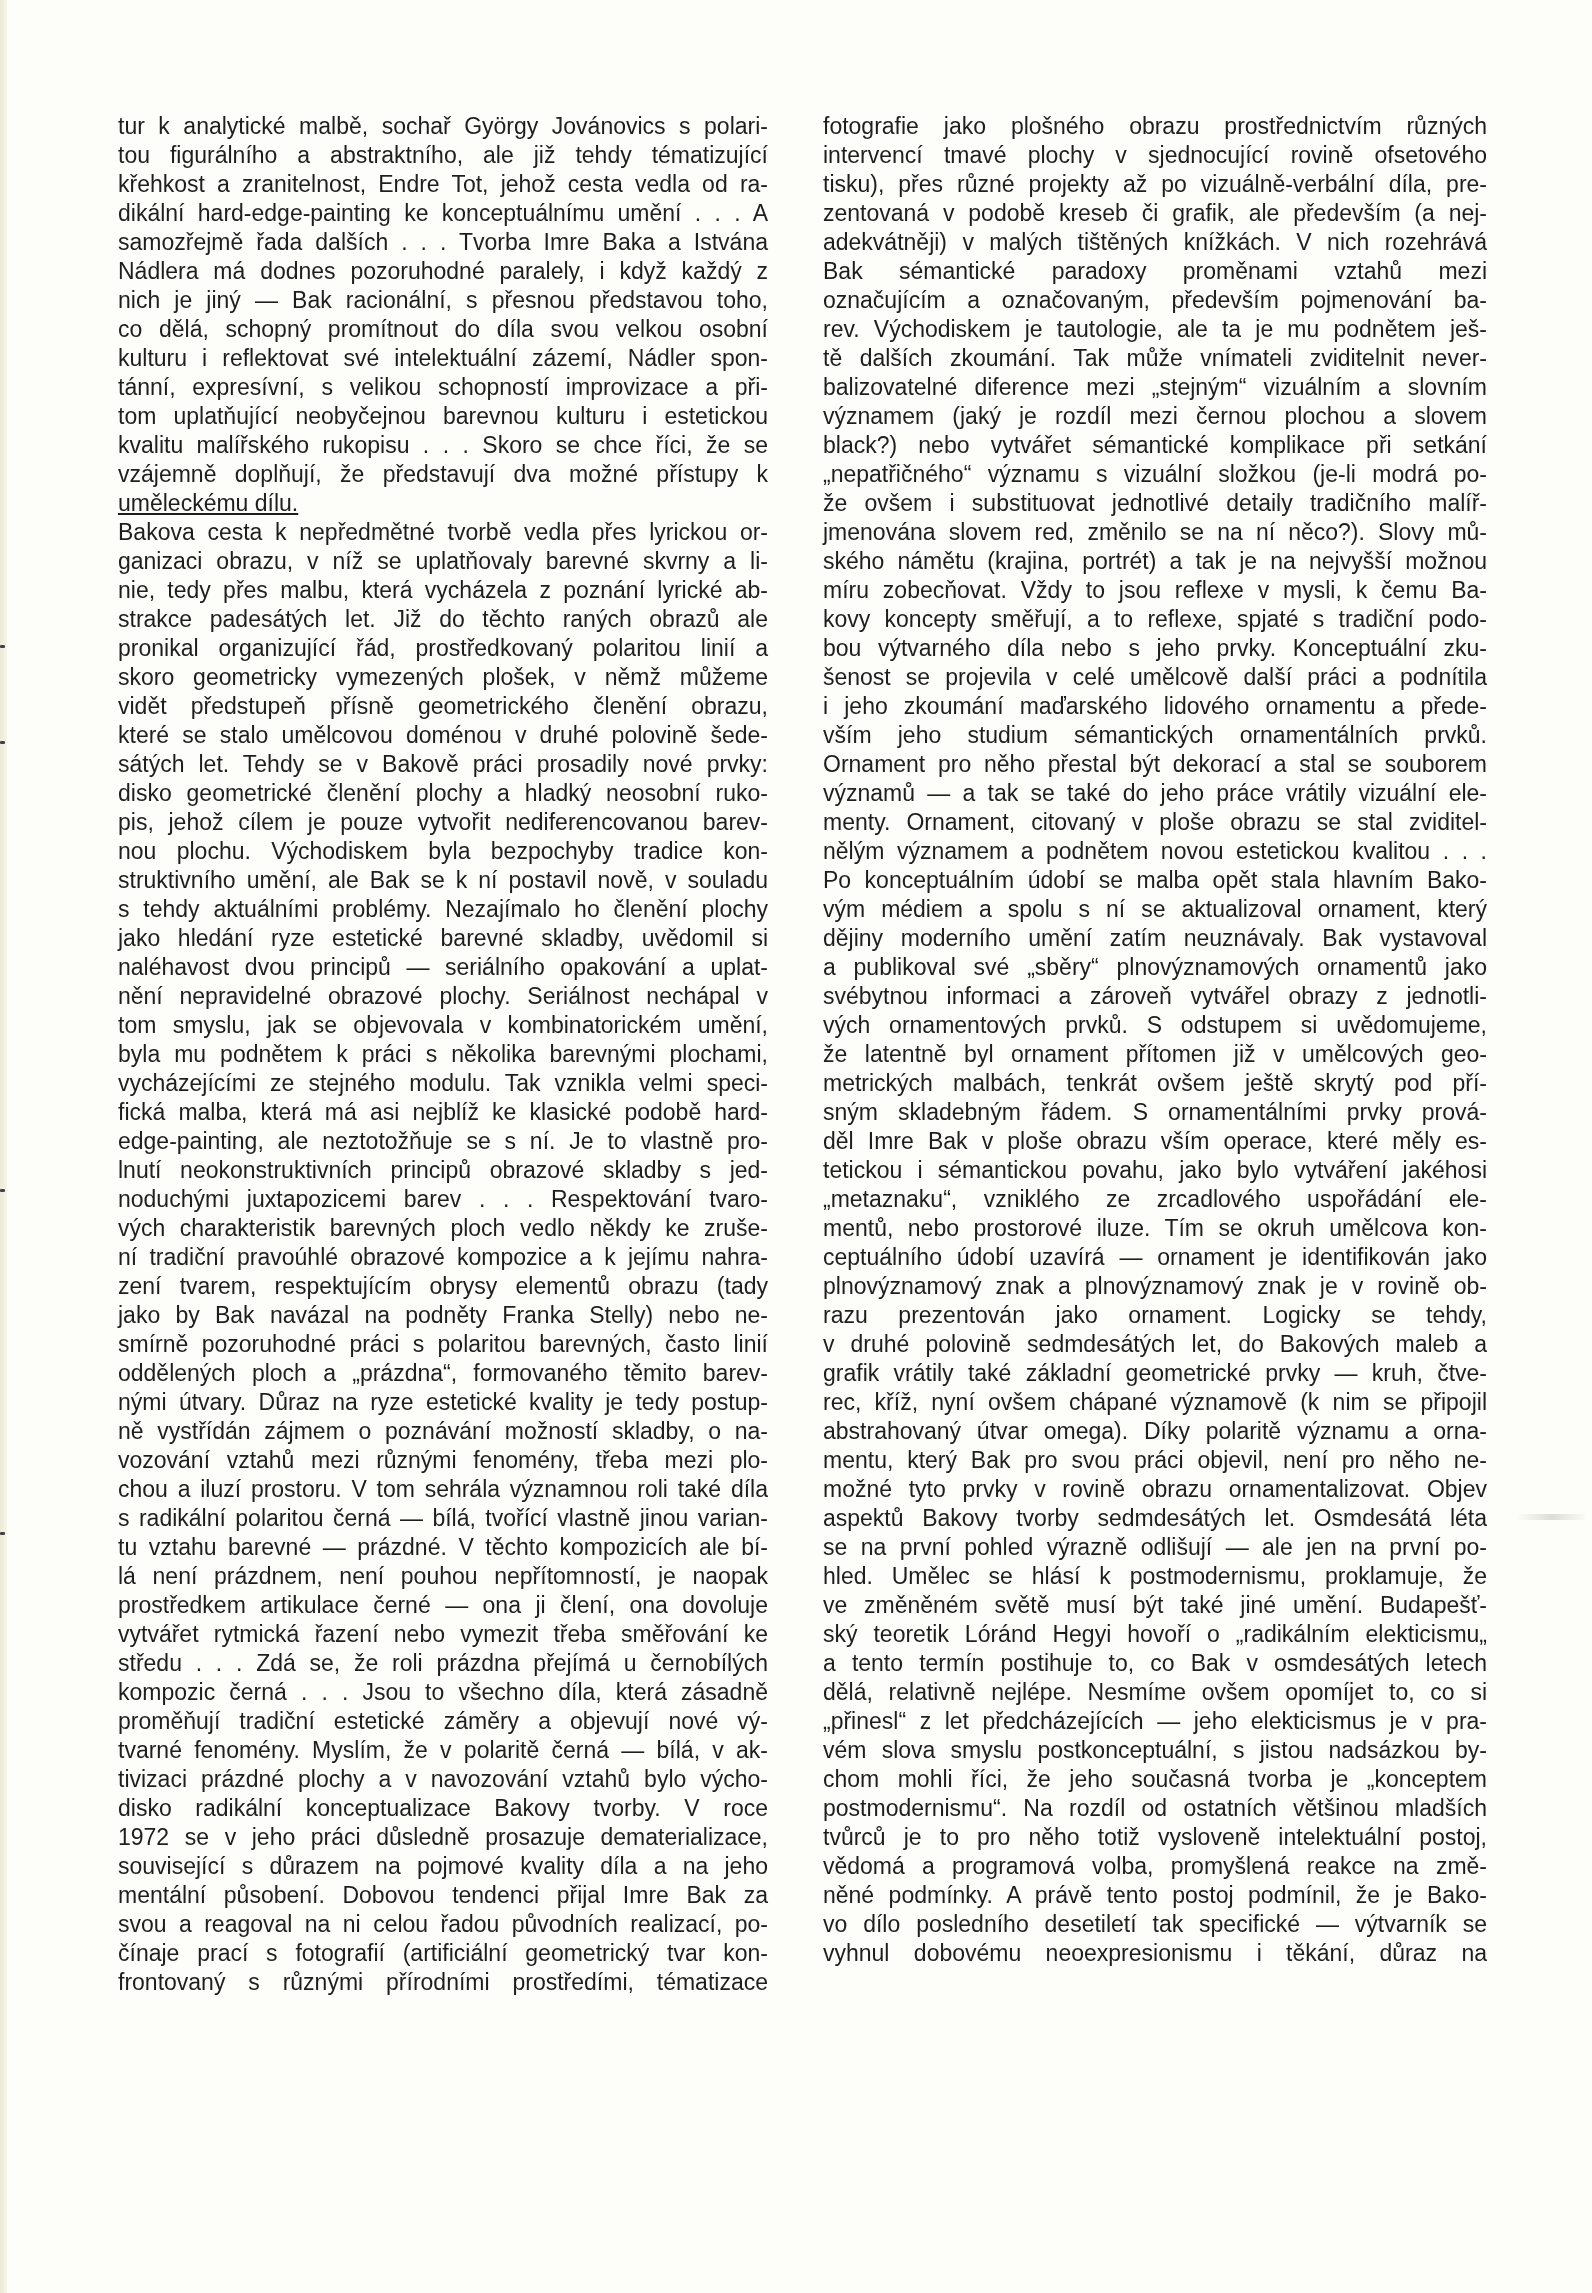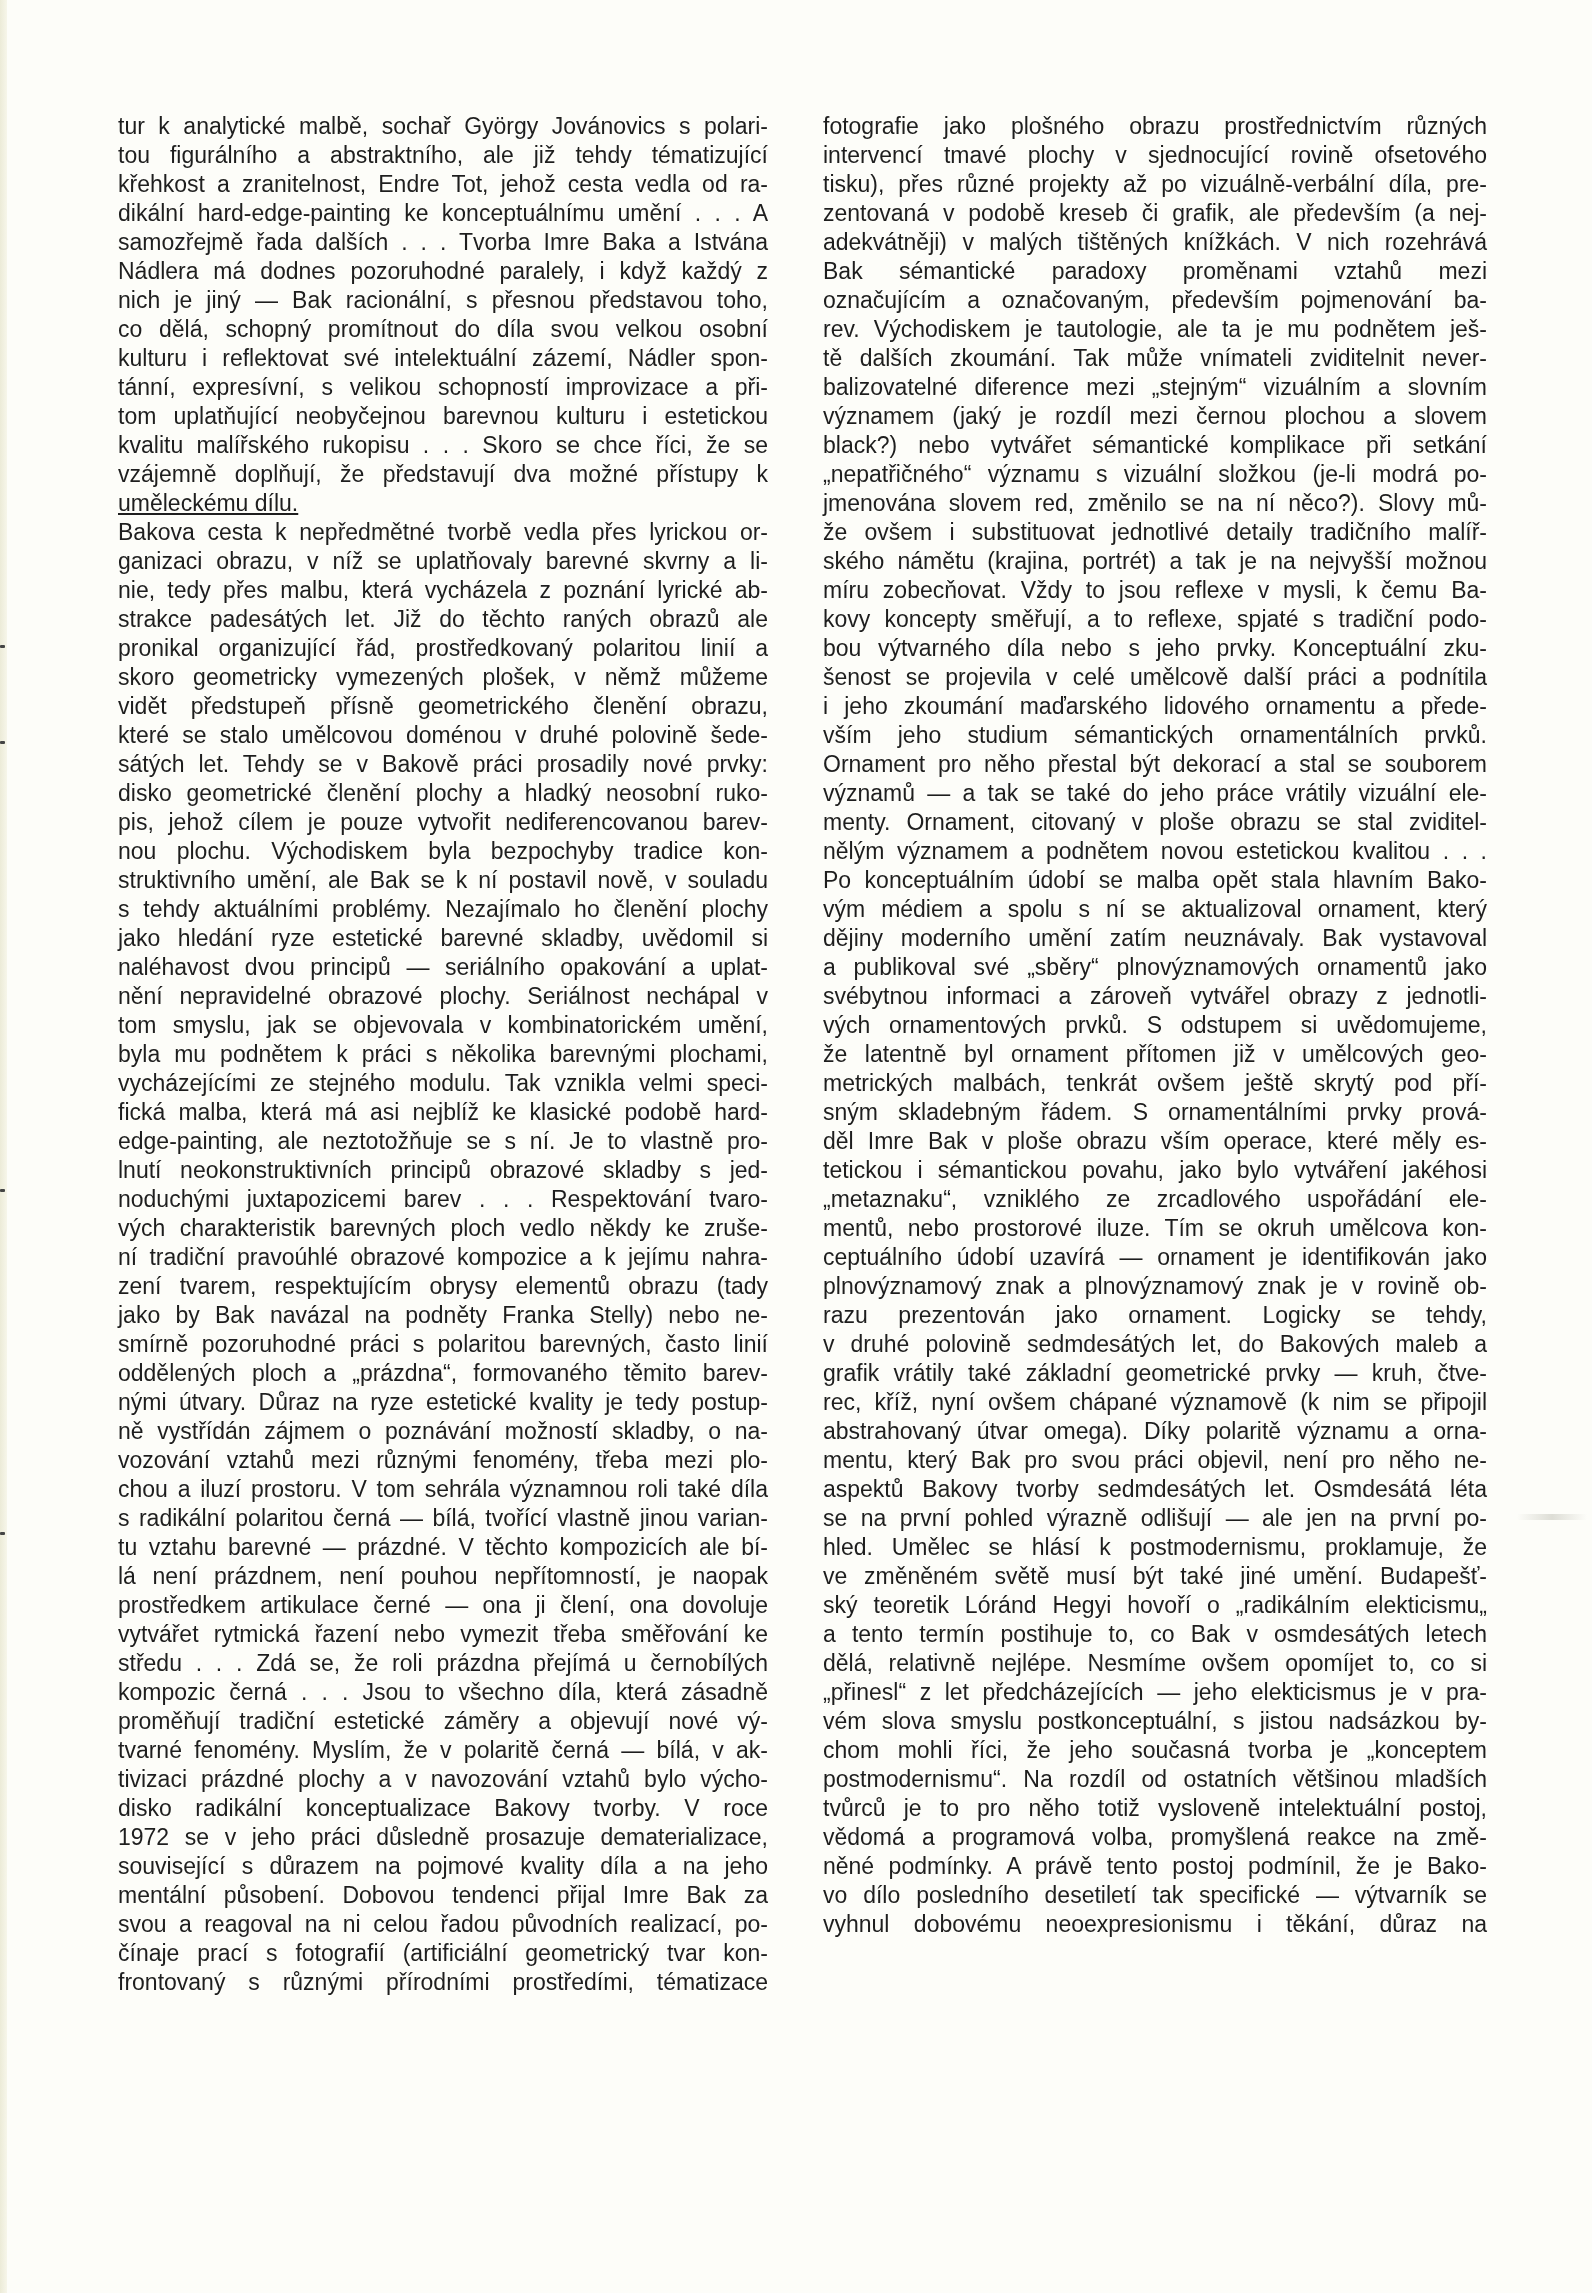--- a/index.html
+++ b/index.html
@@ -160,22 +160,22 @@
       <div class="line">zentovaná v podobě kreseb či grafik, ale především (a nej-</div>
       <div class="line">adekvátněji) v malých tištěných knížkách. V nich rozehrává</div>
       <div class="line">Bak sémantické paradoxy proměnami vztahů mezi</div>
       <div class="line">označujícím a označovaným, především pojmenování ba-</div>
       <div class="line">rev. Východiskem je tautologie, ale ta je mu podnětem ješ-</div>
       <div class="line">tě dalších zkoumání. Tak může vnímateli zviditelnit never-</div>
       <div class="line">balizovatelné diference mezi „stejným“ vizuálním a slovním</div>
       <div class="line">významem (jaký je rozdíl mezi černou plochou a slovem</div>
       <div class="line">black?) nebo vytvářet sémantické komplikace při setkání</div>
       <div class="line">„nepatřičného“ významu s vizuální složkou (je-li modrá po-</div>
+      <div class="line">že ovšem i substituovat jednotlivé detaily tradičního malíř-</div>
       <div class="line">jmenována slovem red, změnilo se na ní něco?). Slovy mů-</div>
-      <div class="line">že ovšem i substituovat jednotlivé detaily tradičního malíř-</div>
       <div class="line">ského námětu (krajina, portrét) a tak je na nejvyšší možnou</div>
       <div class="line">míru zobecňovat. Vždy to jsou reflexe v mysli, k čemu Ba-</div>
       <div class="line">kovy koncepty směřují, a to reflexe, spjaté s tradiční podo-</div>
       <div class="line">bou výtvarného díla nebo s jeho prvky. Konceptuální zku-</div>
       <div class="line">šenost se projevila v celé umělcově další práci a podnítila</div>
       <div class="line">i jeho zkoumání maďarského lidového ornamentu a přede-</div>
       <div class="line">vším jeho studium sémantických ornamentálních prvků.</div>
       <div class="line">Ornament pro něho přestal být dekorací a stal se souborem</div>
       <div class="line">významů — a tak se také do jeho práce vrátily vizuální ele-</div>
       <div class="line">menty. Ornament, citovaný v ploše obrazu se stal zviditel-</div>
@@ -194,20 +194,21 @@
       <div class="line">„metaznaku“, vzniklého ze zrcadlového uspořádání ele-</div>
       <div class="line">mentů, nebo prostorové iluze. Tím se okruh umělcova kon-</div>
       <div class="line">ceptuálního údobí uzavírá — ornament je identifikován jako</div>
       <div class="line">plnovýznamový znak a plnovýznamový znak je v rovině ob-</div>
       <div class="line">razu prezentován jako ornament. Logicky se tehdy,</div>
       <div class="line">v druhé polovině sedmdesátých let, do Bakových maleb a</div>
       <div class="line">grafik vrátily také základní geometrické prvky — kruh, čtve-</div>
       <div class="line">rec, kříž, nyní ovšem chápané významově (k nim se připojil</div>
       <div class="line">abstrahovaný útvar omega). Díky polaritě významu a orna-</div>
       <div class="line">mentu, který Bak pro svou práci objevil, není pro něho ne-</div>
+      <div class="line">možné tyto prvky v rovině obrazu ornamentalizovat. Objev</div>
       <div class="line">aspektů Bakovy tvorby sedmdesátých let. Osmdesátá léta</div>
       <div class="line">se na první pohled výrazně odlišují — ale jen na první po-</div>
       <div class="line">hled. Umělec se hlásí k postmodernismu, proklamuje, že</div>
       <div class="line">ve změněném světě musí být také jiné umění. Budapešť-</div>
       <div class="line">ský teoretik Lóránd Hegyi hovoří o „radikálním elekticismu„</div>
       <div class="line">a tento termín postihuje to, co Bak v osmdesátých letech</div>
       <div class="line">dělá, relativně nejlépe. Nesmíme ovšem opomíjet to, co si</div>
       <div class="line">„přinesl“ z let předcházejících — jeho elekticismus je v pra-</div>
       <div class="line">vém slova smyslu postkonceptuální, s jistou nadsázkou by-</div>
       <div class="line">chom mohli říci, že jeho současná tvorba je „konceptem</div>

